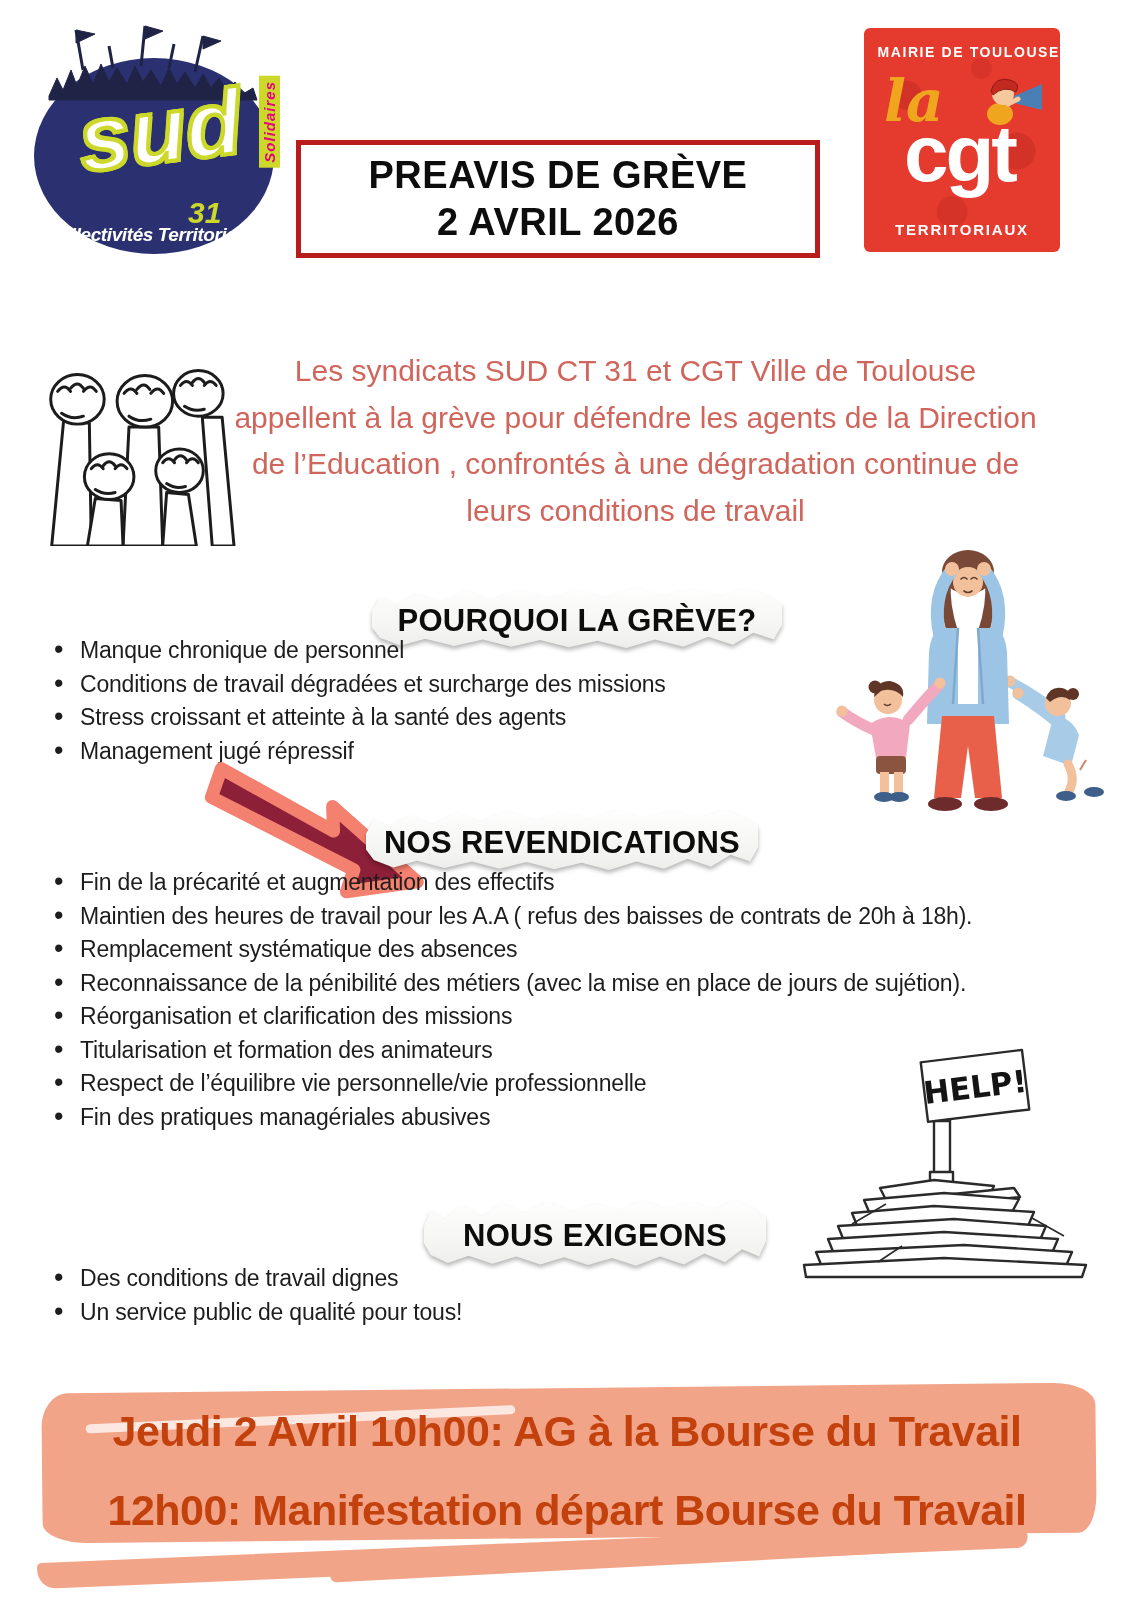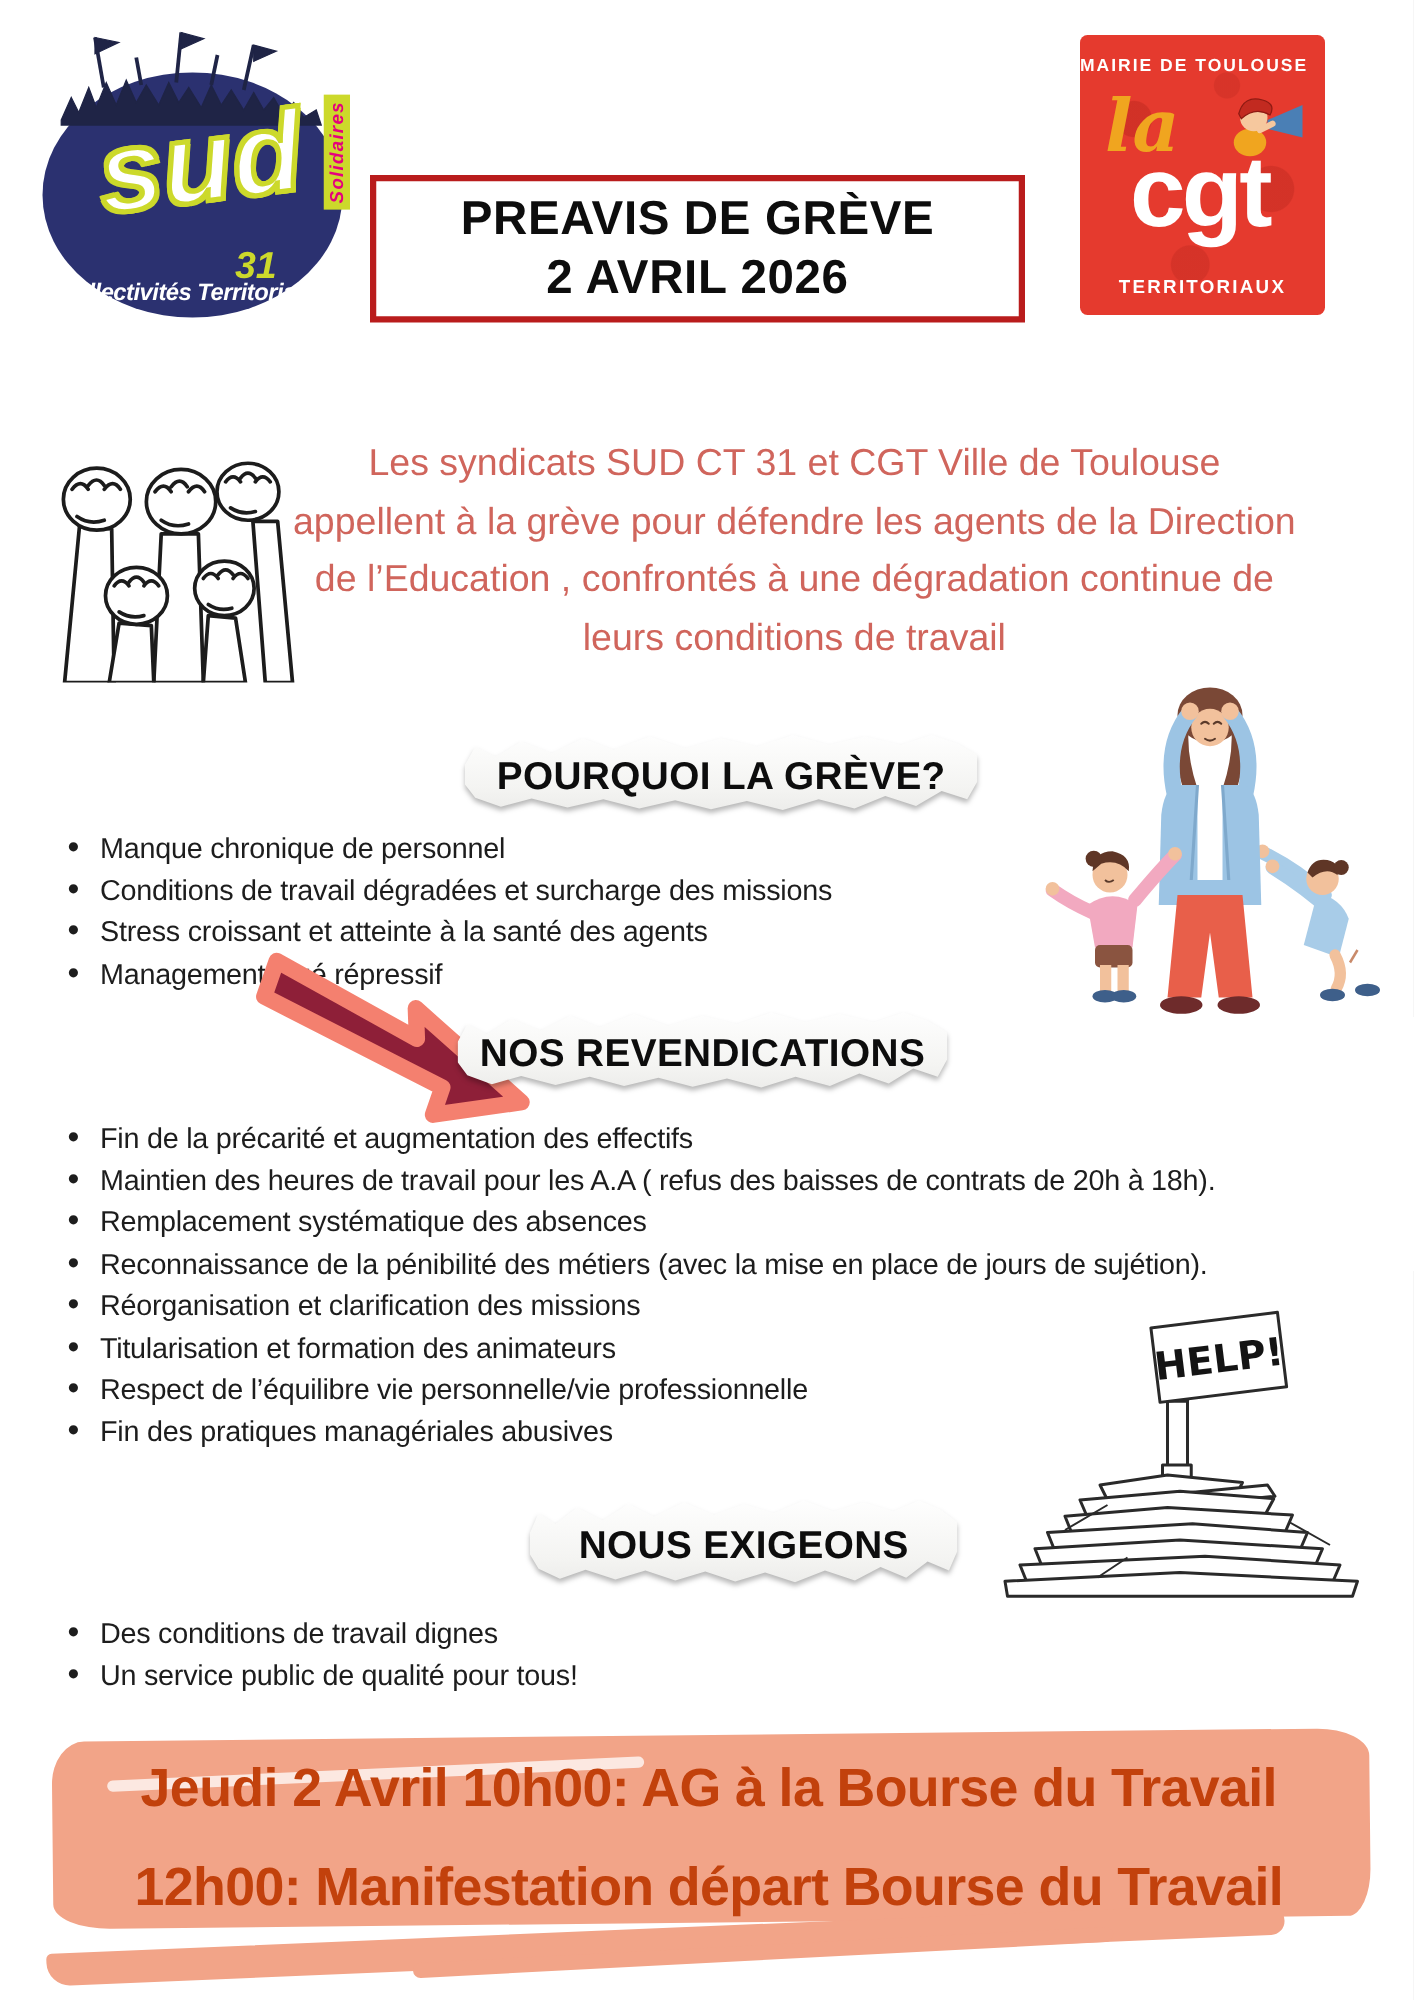--- a/index.html
+++ b/index.html
@@ -53,21 +53,21 @@
   .cgt-logo {
     position:absolute; left:864px; top:28px; width:196px; height:224px;
     background:var(--cgt-red); border-radius:6px; overflow:hidden;
     background-image:
       radial-gradient(circle at 22% 30%, rgba(120,10,5,.18) 0 14px, transparent 15px),
       radial-gradient(circle at 78% 55%, rgba(120,10,5,.16) 0 18px, transparent 19px),
       radial-gradient(circle at 45% 82%, rgba(120,10,5,.14) 0 15px, transparent 16px),
       radial-gradient(circle at 60% 18%, rgba(120,10,5,.12) 0 10px, transparent 11px);
   }
   .cgt-top {
-    position:absolute; top:16px; width:100%; text-align:left;
+    position:absolute; top:16px; width:100%; text-align:right;
     color:#fff; font-size:14px; font-weight:bold; letter-spacing:1.6px;
   }
   .cgt-la {
     position:absolute; left:20px; top:44px;
     font-family:"DejaVu Serif", serif; font-style:italic; font-weight:bold;
     font-size:58px; color:var(--cgt-yellow); line-height:1;
   }
   .cgt-main {
     position:absolute; left:0; top:86px; width:100%; text-align:left;
     font-size:80px; font-weight:800; color:#fff; letter-spacing:-3px; line-height:1;margin-left:40px;
@@ -96,21 +96,21 @@
       100% 30%, 100% 62%, 98% 84%, 93% 74%, 88% 92%, 82% 80%, 76% 95%, 69% 84%, 62% 97%,
       55% 86%, 48% 96%, 41% 85%, 34% 95%, 27% 84%, 20% 94%, 13% 83%, 7% 93%, 2% 82%, 0% 66%);
     display:flex; align-items:center; justify-content:center; padding-top:8px;
   }
   .torn-heading { font-size:31px; font-weight:800; color:#0d0d0d; letter-spacing:0.3px; }
   .wrap-pourquoi { left:372px; top:584px; width:410px; height:66px; }
   .wrap-revend  { left:366px; top:806px; width:392px; height:66px; }
   .wrap-exig    { left:424px; top:1196px; width:342px; height:72px; }
 
   
-  .bullet-list { position:absolute; list-style:none;margin-top:28px; }
+  .bullet-list { position:absolute; list-style:none; }
   .bullet-list li {
     position:relative; padding-left:32px; font-size:23px; line-height:33.5px;
     color:#1d1d1d; letter-spacing:-0.2px; white-space:nowrap;
   }
   .bullet-list li::before {
     content:"\2022"; position:absolute; left:6px; top:-1px; font-size:27px; color:#1d1d1d;
   }
   .list-pourquoi { left:48px; top:634px; width:780px; }
   .list-revend   { left:48px; top:866px; width:1060px; }
   .list-exig     { left:48px; top:1262px; width:700px; }

